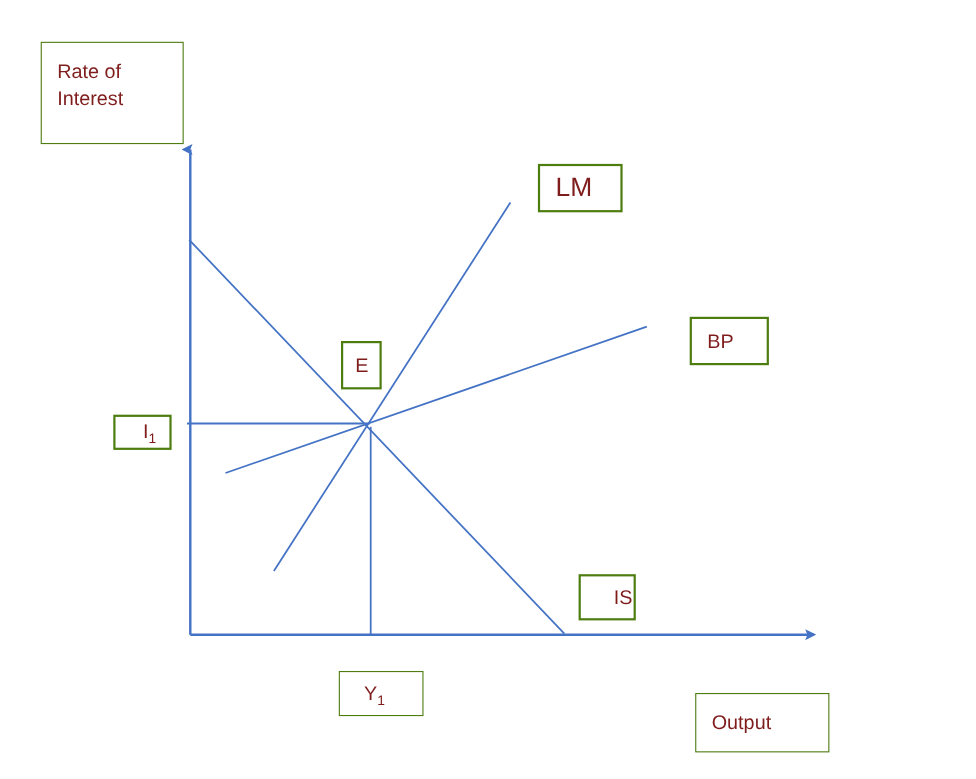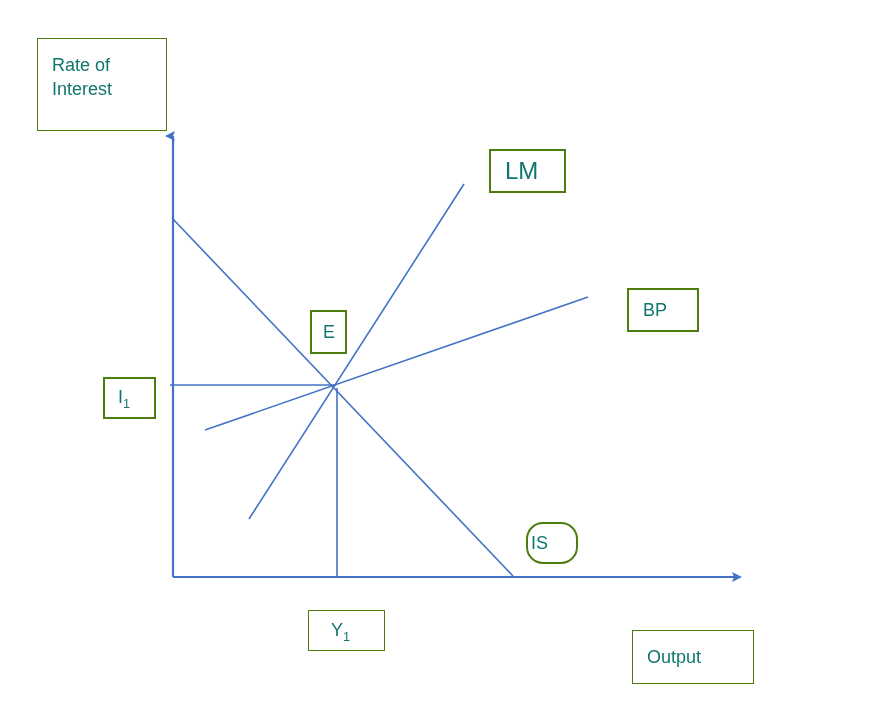--- a/index.html
+++ b/index.html
@@ -23,21 +23,21 @@
     left: 0;
     top: 0;
     width: 887px;
     height: 708px;
   }
   .label-box {
     position: absolute;
     box-sizing: border-box;
     background: #ffffff;
     border: 4px solid #4d7c0f;
-    color: #0f766e;
+    color: #7f1d1d;
     display: flex;
     align-items: center;
     justify-content: flex-start;
     font-family: "Liberation Sans", sans-serif;
     line-height: 1.35;
     white-space: pre-line;
   }
   .label-box.thick {
     border-width: 2px;
   }
@@ -64,29 +64,29 @@
     padding-left: 14px;
     font-size: 18px;
     margin-left: 32px;
   }
   #label-e {
     left: 310px; top: 310px; width: 37px; height: 44px;
     padding-left: 11px;
     font-size: 18px;
   }
   #label-i1 {
-    left: 103px; top: 377px; width: 53px; height: 42px;
+    left: 103px; top: 377px; width: 53px; height: 32px;
     padding-left: 13px;
     font-size: 18px;
+    justify-content: center;
   }
   #label-is {
     left: 526px; top: 522px; width: 52px; height: 42px;
-    padding-left: 3px;
+    padding-left: 30px;
     font-size: 18px;
-    border-radius: 17px;
   }
   #label-y1 {
     left: 308px; top: 610px; width: 77px; height: 41px;
     padding-left: 22px;
     font-size: 18px;
   }
   #label-output {
     left: 613px; top: 630px; width: 122px; height: 54px;
     padding-left: 14px;
     font-size: 18px;

